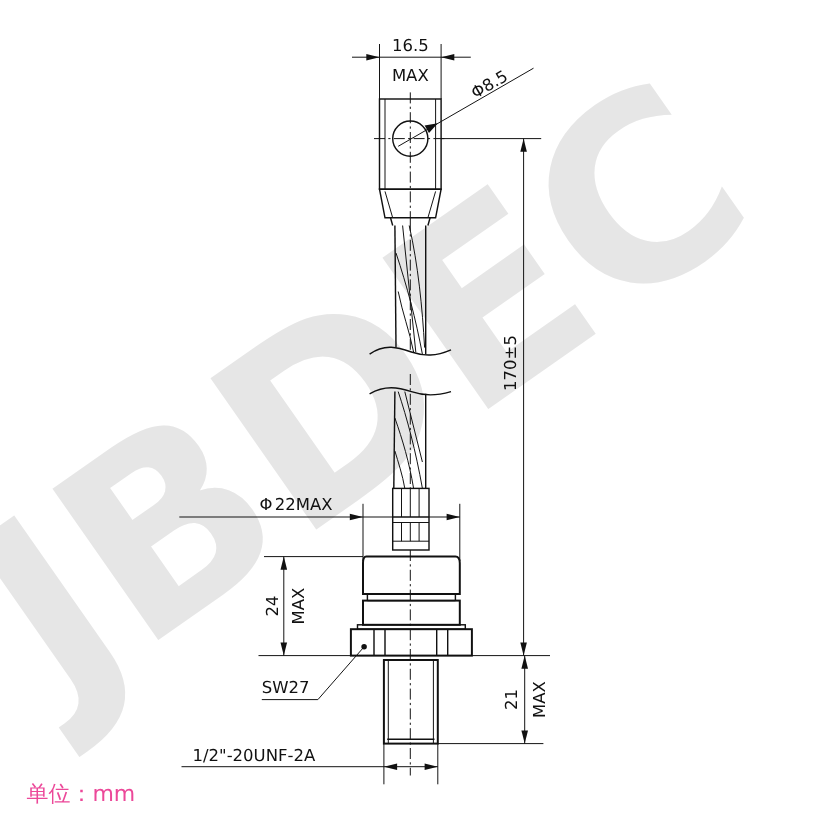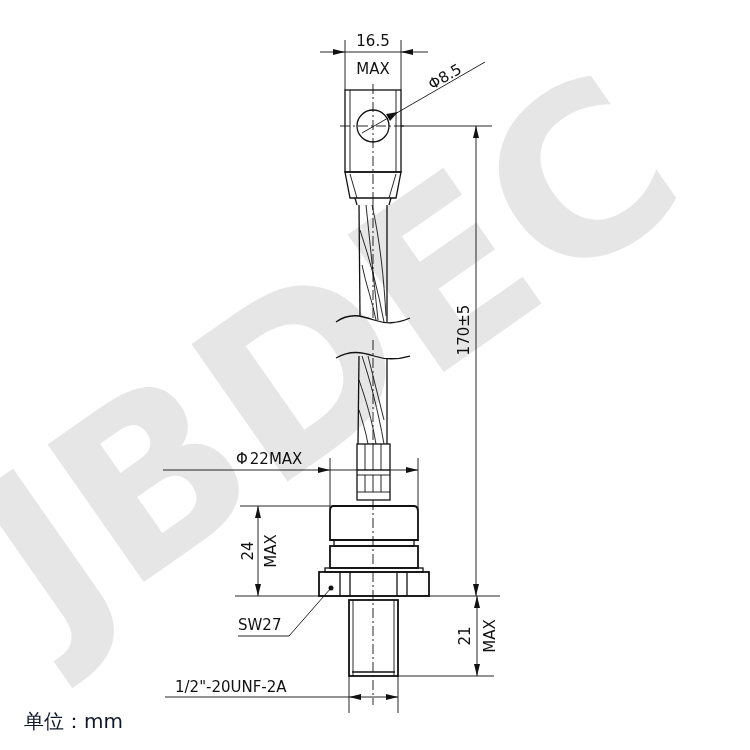--- a/index.html
+++ b/index.html
@@ -4,21 +4,21 @@
 <style>
   html, body { margin:0; padding:0; background:#ffffff; }
   body { width:750px; height:750px; overflow:hidden; position:relative; font-family:"DejaVu Sans", sans-serif; }
   #drawing { position:absolute; left:0; top:0; width:750px; height:750px; }
   .ln { stroke:#111; stroke-width:1.3; fill:none; }
   .thin { stroke:#111; stroke-width:0.9; fill:none; }
   .thick { stroke:#111; stroke-width:1.8; fill:none; }
   .dash { stroke:#111; stroke-width:0.9; fill:none; stroke-dasharray:10 3 2 3; }
   .txt { font-family:"DejaVu Sans", sans-serif; font-size:15px; fill:#111; }
   .wm { fill:#e6e6e6; }
-  .unit-label { position:absolute; left:24px; top:708px; font-family:"DejaVu Sans", sans-serif; font-size:20px; color:#0f172a; }
+  .unit-label { position:absolute; left:24px; top:708px; font-family:"DejaVu Sans", sans-serif; font-size:20px; color:#ec4899; }
 </style>
 </head>
 <body>
 
 <svg id="drawing" viewBox="0 0 750 750" xmlns="http://www.w3.org/2000/svg">
 
   <g transform="translate(375 420) rotate(-35)">
     <text class="wm" x="0" y="0" text-anchor="middle" font-family="DejaVu Sans, sans-serif" font-weight="bold" font-size="230">JBDEC</text>
   </g>
 

